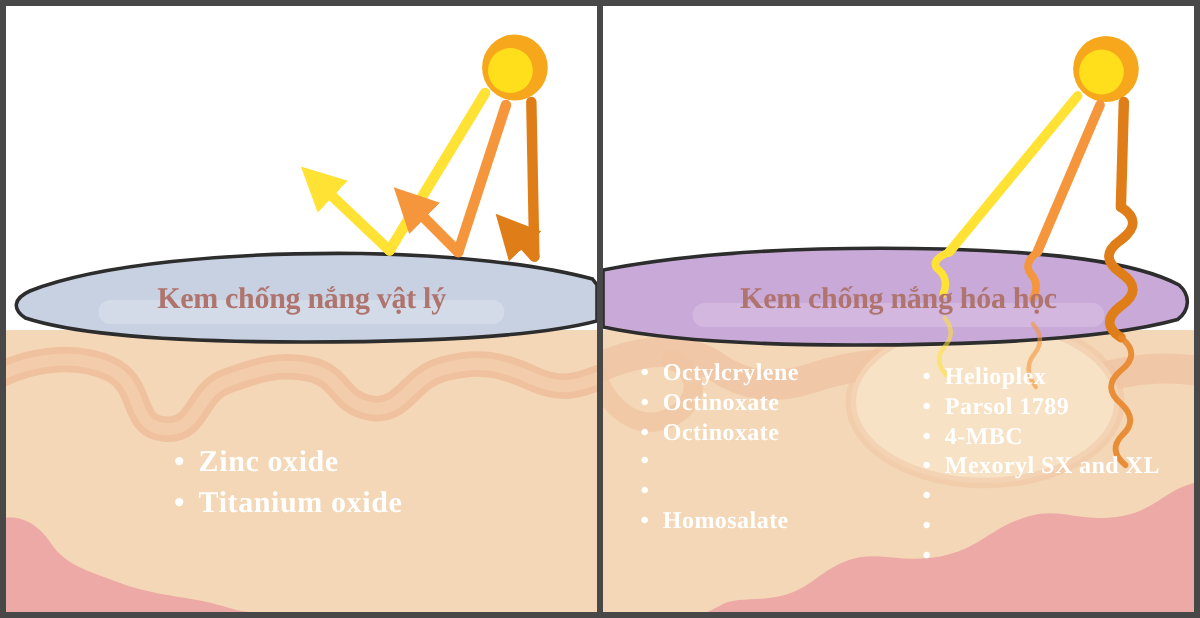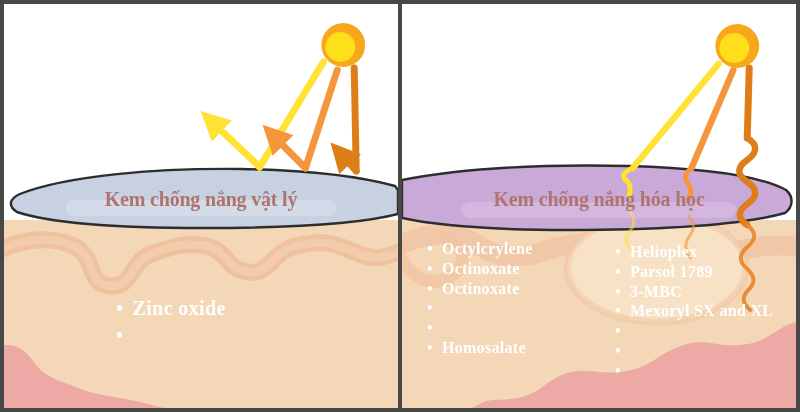--- a/index.html
+++ b/index.html
@@ -81,20 +81,21 @@
 
     <div class="layer-label">Kem chống nắng vật lý</div>
 
     <ul class="ing-list left-list">
       <li>
         <span class="blt">•</span>
         <span>Zinc oxide</span>
       </li>
       <li>
         <span class="blt">•</span>
+        <span>Titanium oxide</span>
       </li>
     </ul>
   </div>
 
   <div class="divider"></div>
 
   <div class="panel">
     <svg class="bg" viewBox="0 0 396 404" preserveAspectRatio="none">
 
       <g>
@@ -165,21 +166,21 @@
       <li>
         <span class="blt">•</span>
         <span>Helioplex</span>
       </li>
       <li>
         <span class="blt">•</span>
         <span>Parsol 1789</span>
       </li>
       <li>
         <span class="blt">•</span>
-        <span>3-MBC</span>
+        <span>4-MBC</span>
       </li>
       <li>
         <span class="blt">•</span>
         <span>Mexoryl SX and XL</span>
       </li>
       <li>
         <span class="blt">•</span>
       </li>
       <li>
         <span class="blt">•</span>

